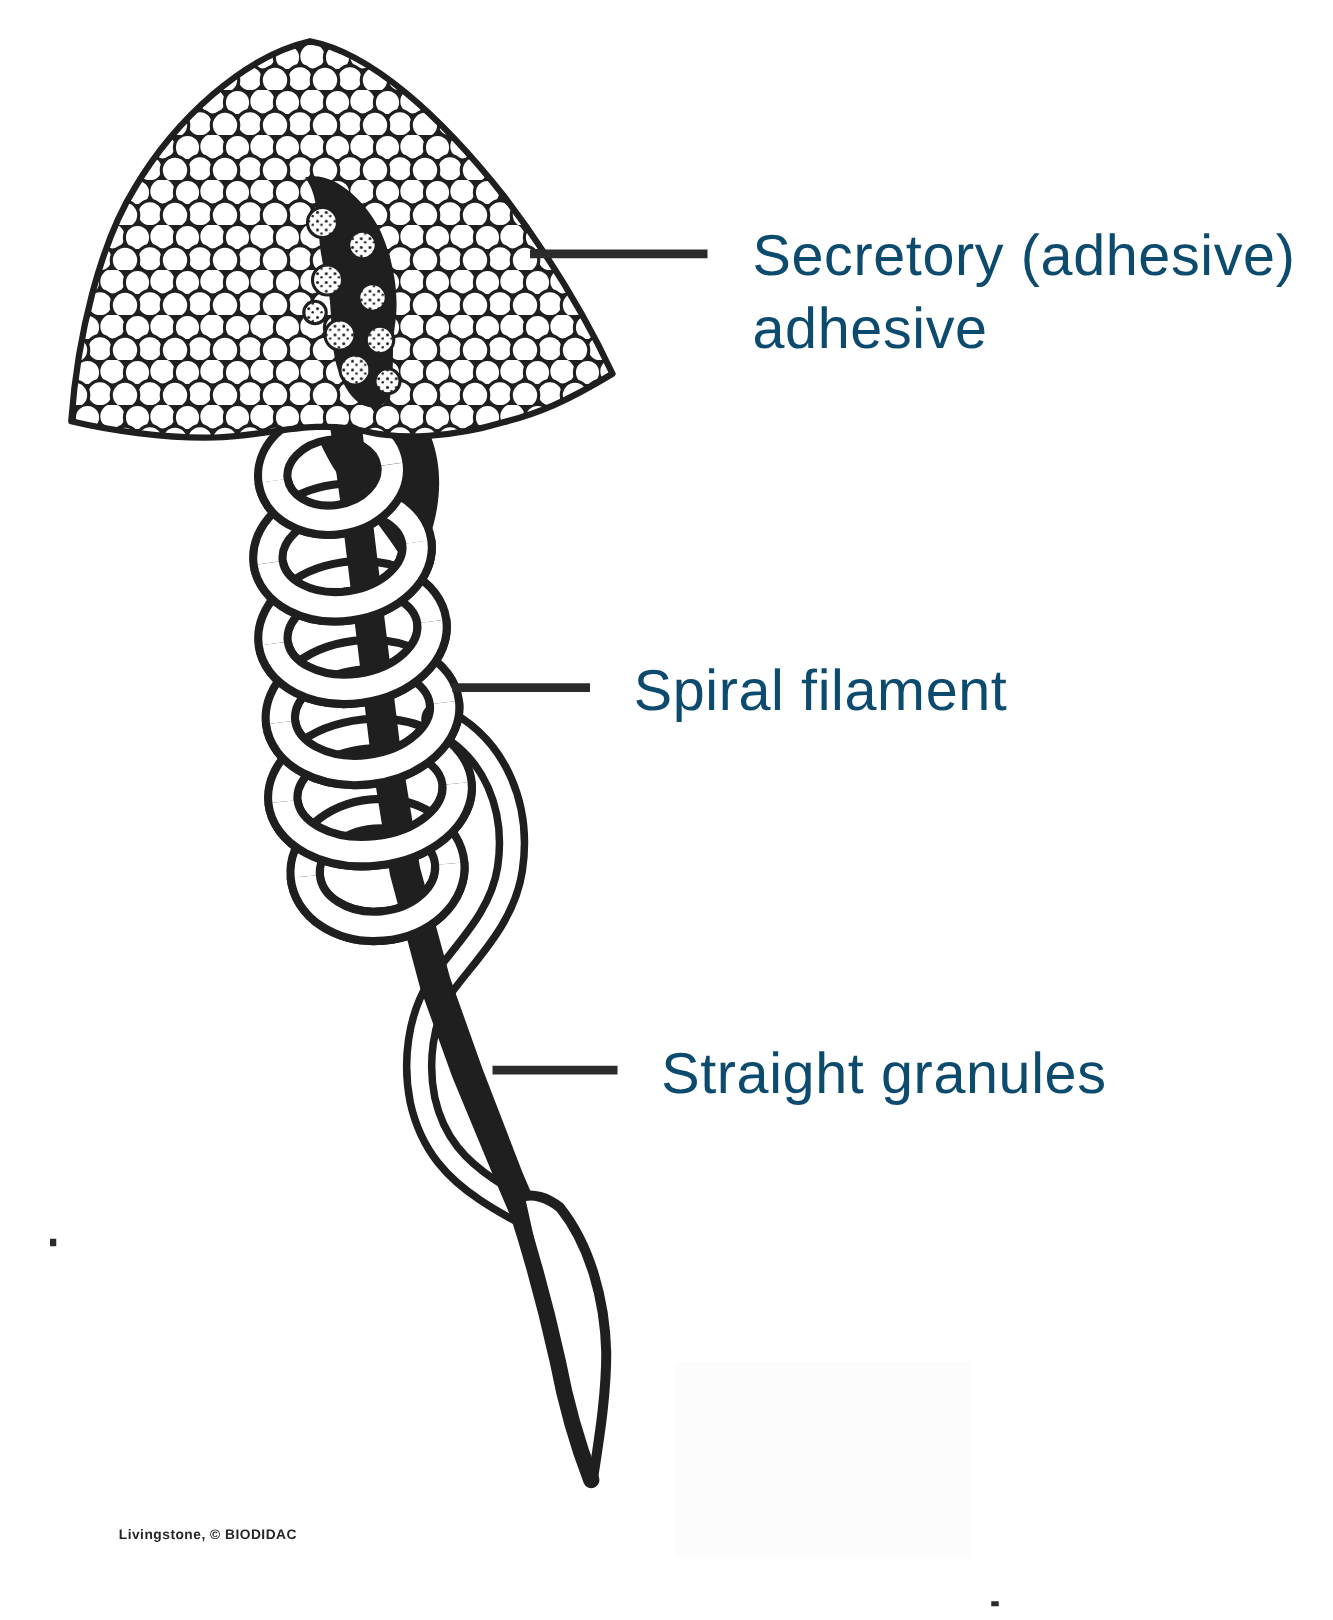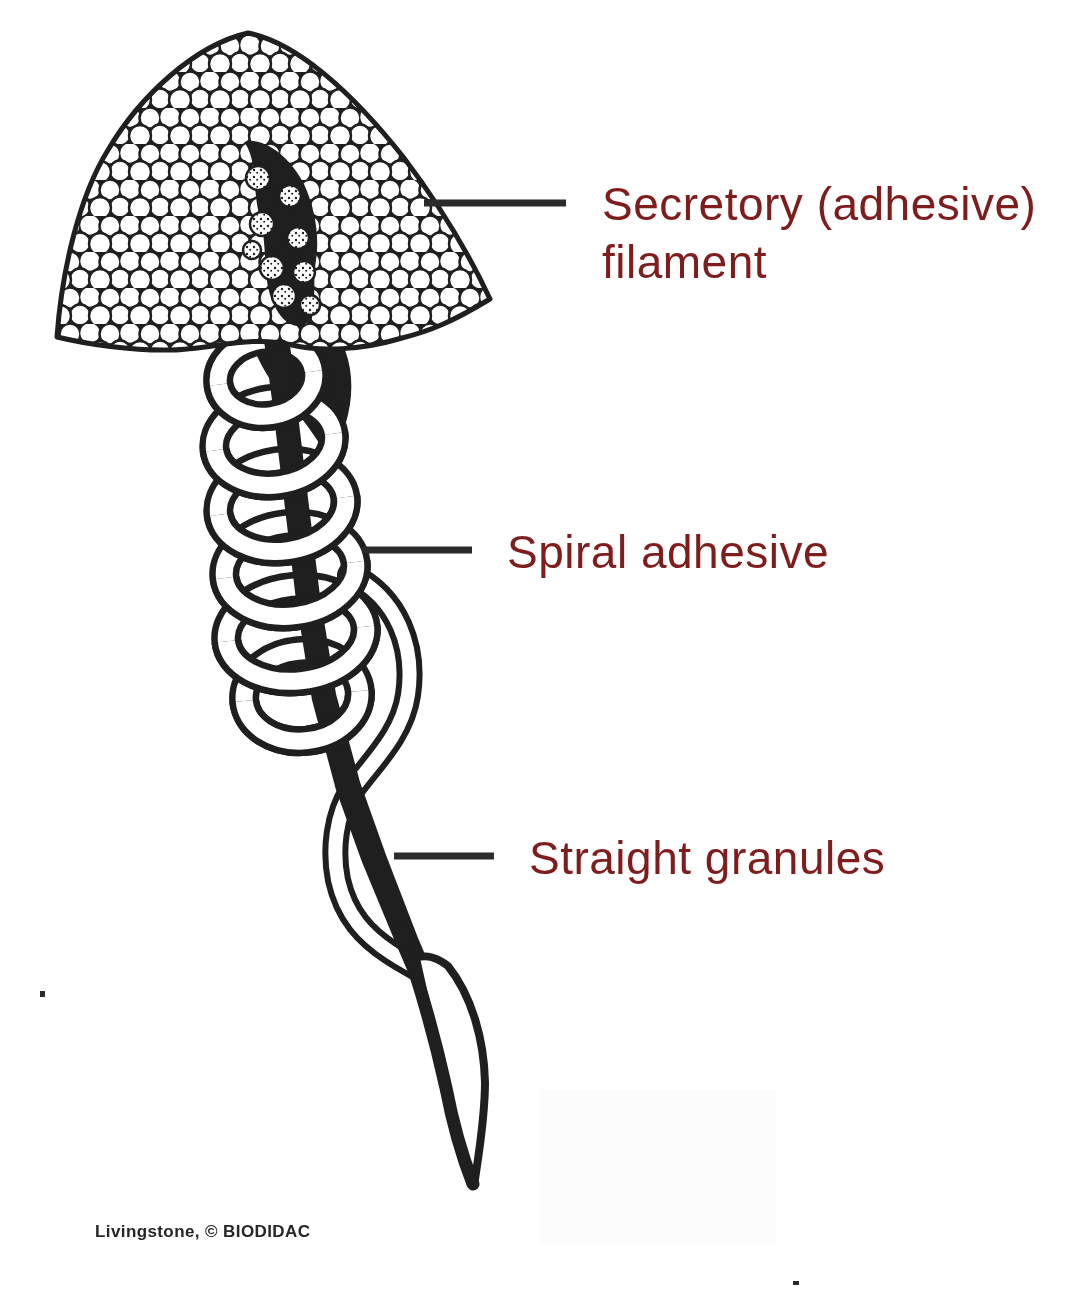--- a/index.html
+++ b/index.html
@@ -15,35 +15,35 @@
     overflow: hidden;
     font-family: "Liberation Sans", sans-serif;
   }
   .stage svg {
     position: absolute;
     left: 0;
     top: 0;
   }
   .fig-label {
     position: absolute;
-    color: #7f1d1d;
+    color: #0c4a6e;
     font-size: 46px;
     line-height: 58px;
     letter-spacing: 0.5px;
     white-space: nowrap;
     font-family: "Liberation Sans", sans-serif;
   }
   .lbl-secretory { left: 602px; top: 175px; }
   .lbl-spiral    { left: 507px; top: 523px; }
   .lbl-straight  { left: 529px; top: 829px; }
   .credit {
     position: absolute;
     left: 95px;
     top: 1222px;
-    font-size: 17px;
+    font-size: 11px;
     font-weight: bold;
     letter-spacing: 0.4px;
     color: #262626;
     font-family: "Liberation Sans", sans-serif;
   }
   .scan-faint-rect {
     position: absolute;
     left: 540px;
     top: 1090px;
     width: 236px;
@@ -197,20 +197,20 @@
       <line x1="394" y1="856" x2="494" y2="856"></line>
     </g>
   </svg>
 
   <div class="scan-faint-rect"></div>
   <div class="speck speck-a"></div>
   <div class="speck speck-b"></div>
 
   <div class="fig-label lbl-secretory">
     <span>Secretory (adhesive)</span><br>
-    <span>filament</span>
+    <span>adhesive</span>
   </div>
-  <div class="fig-label lbl-spiral">Spiral adhesive</div>
+  <div class="fig-label lbl-spiral">Spiral filament</div>
   <div class="fig-label lbl-straight">Straight granules</div>
 
   <div class="credit">Livingstone, © BIODIDAC</div>
 
 </div>
 
 </body></html>

